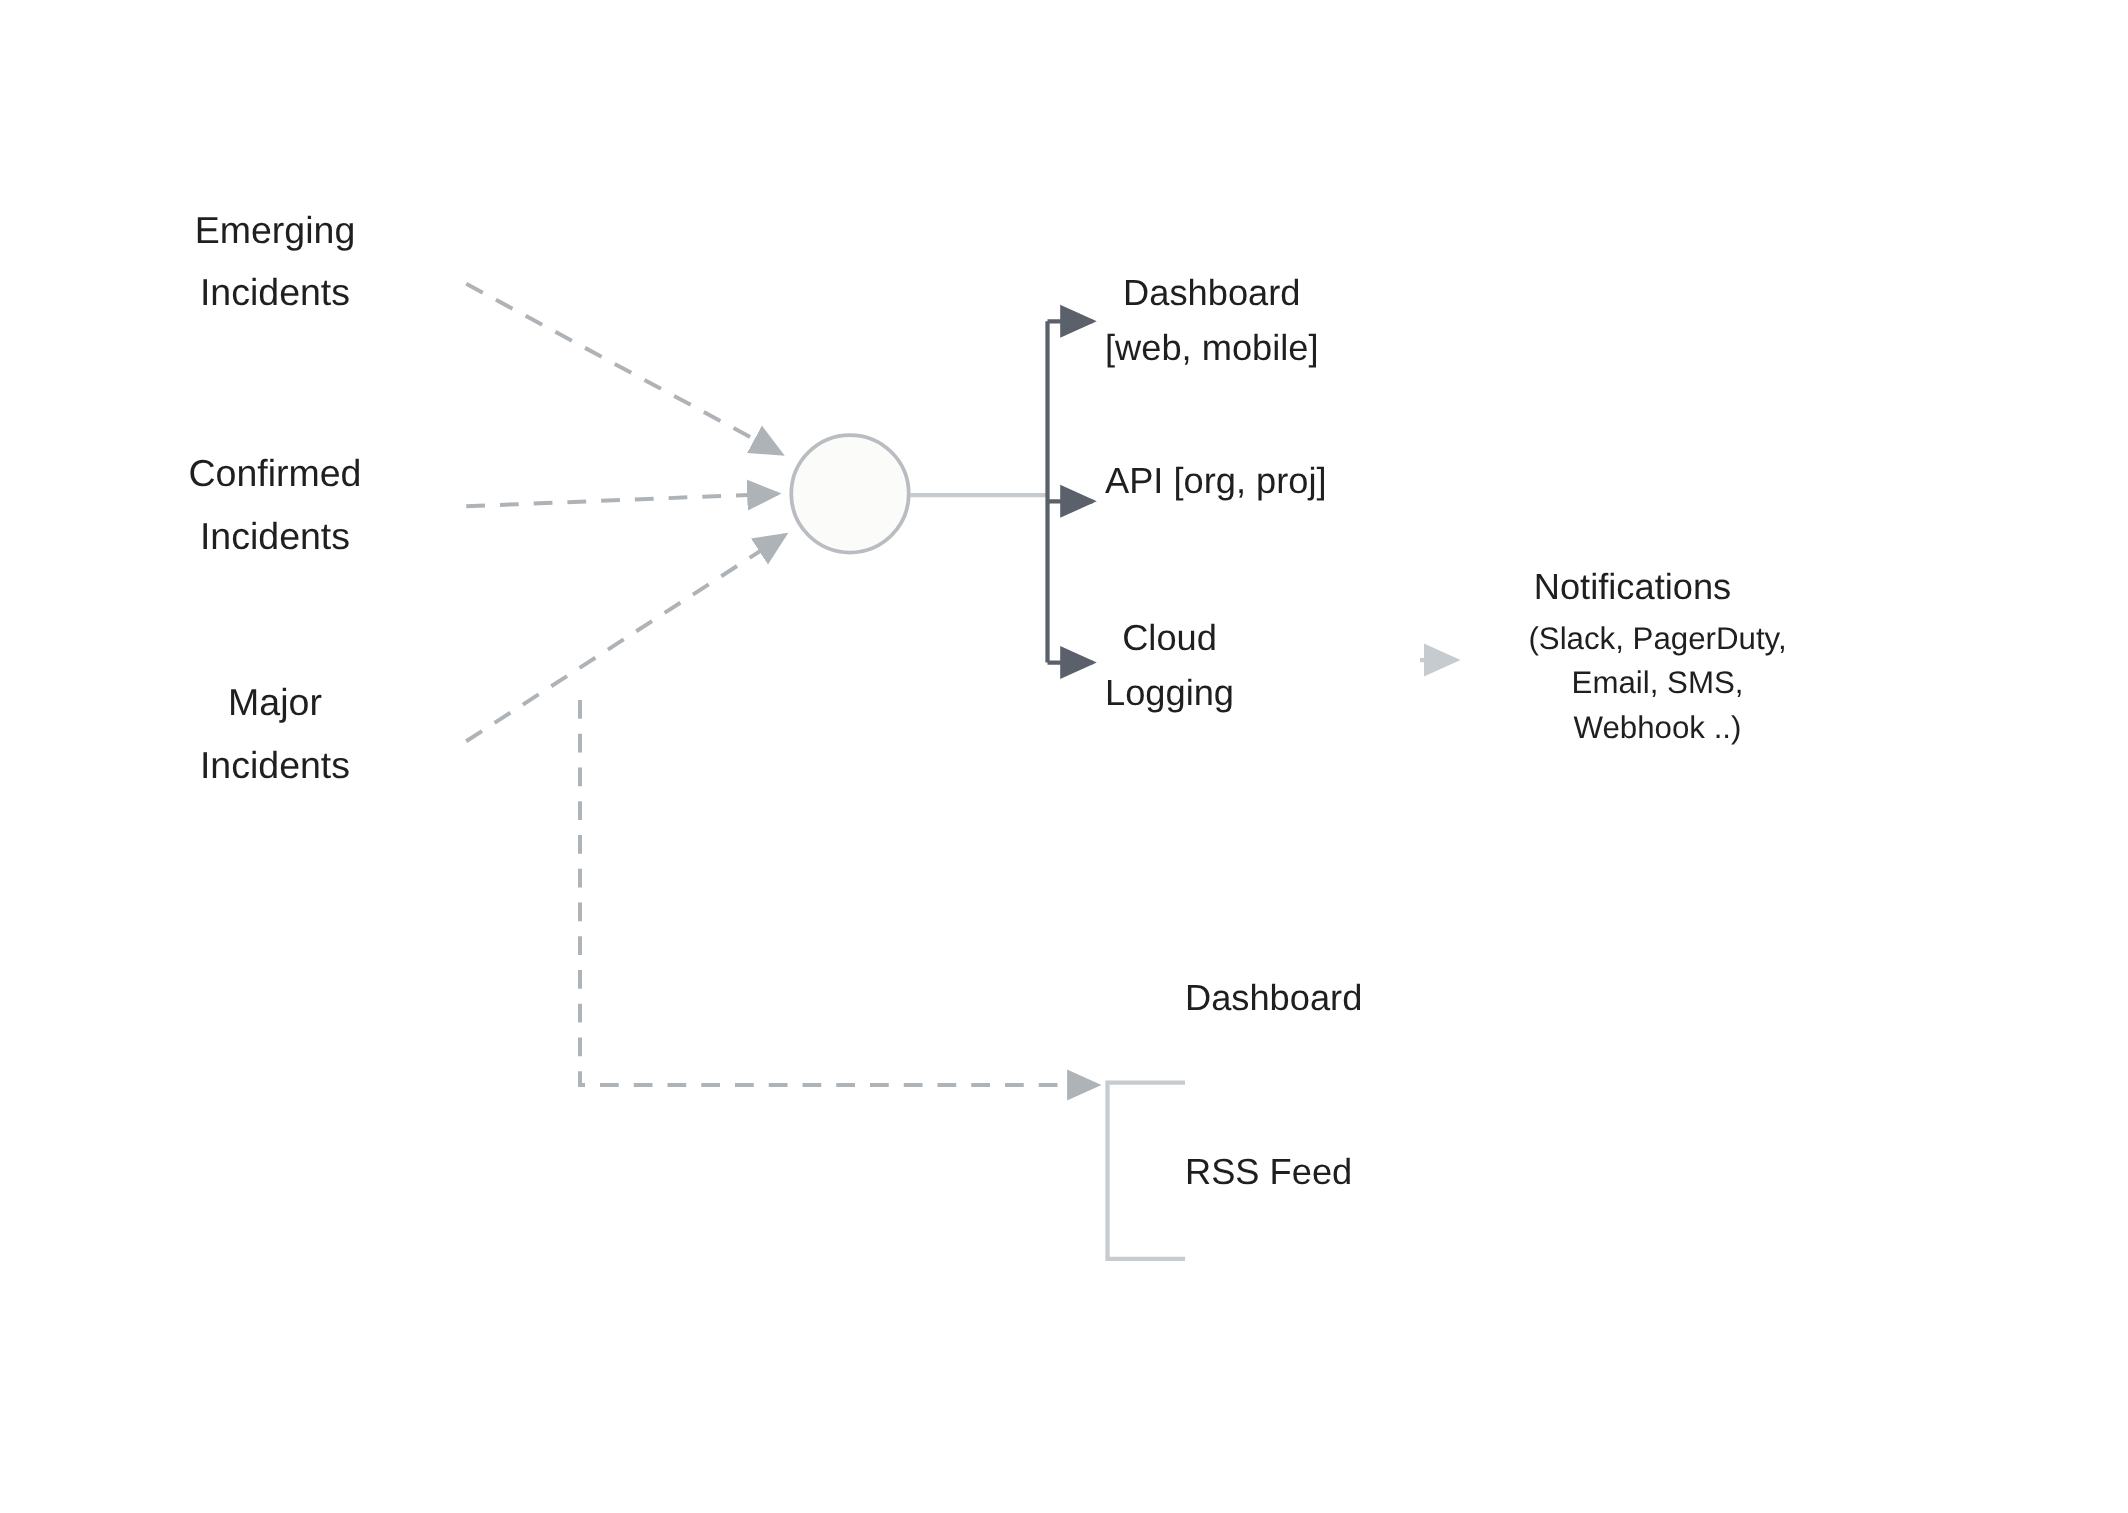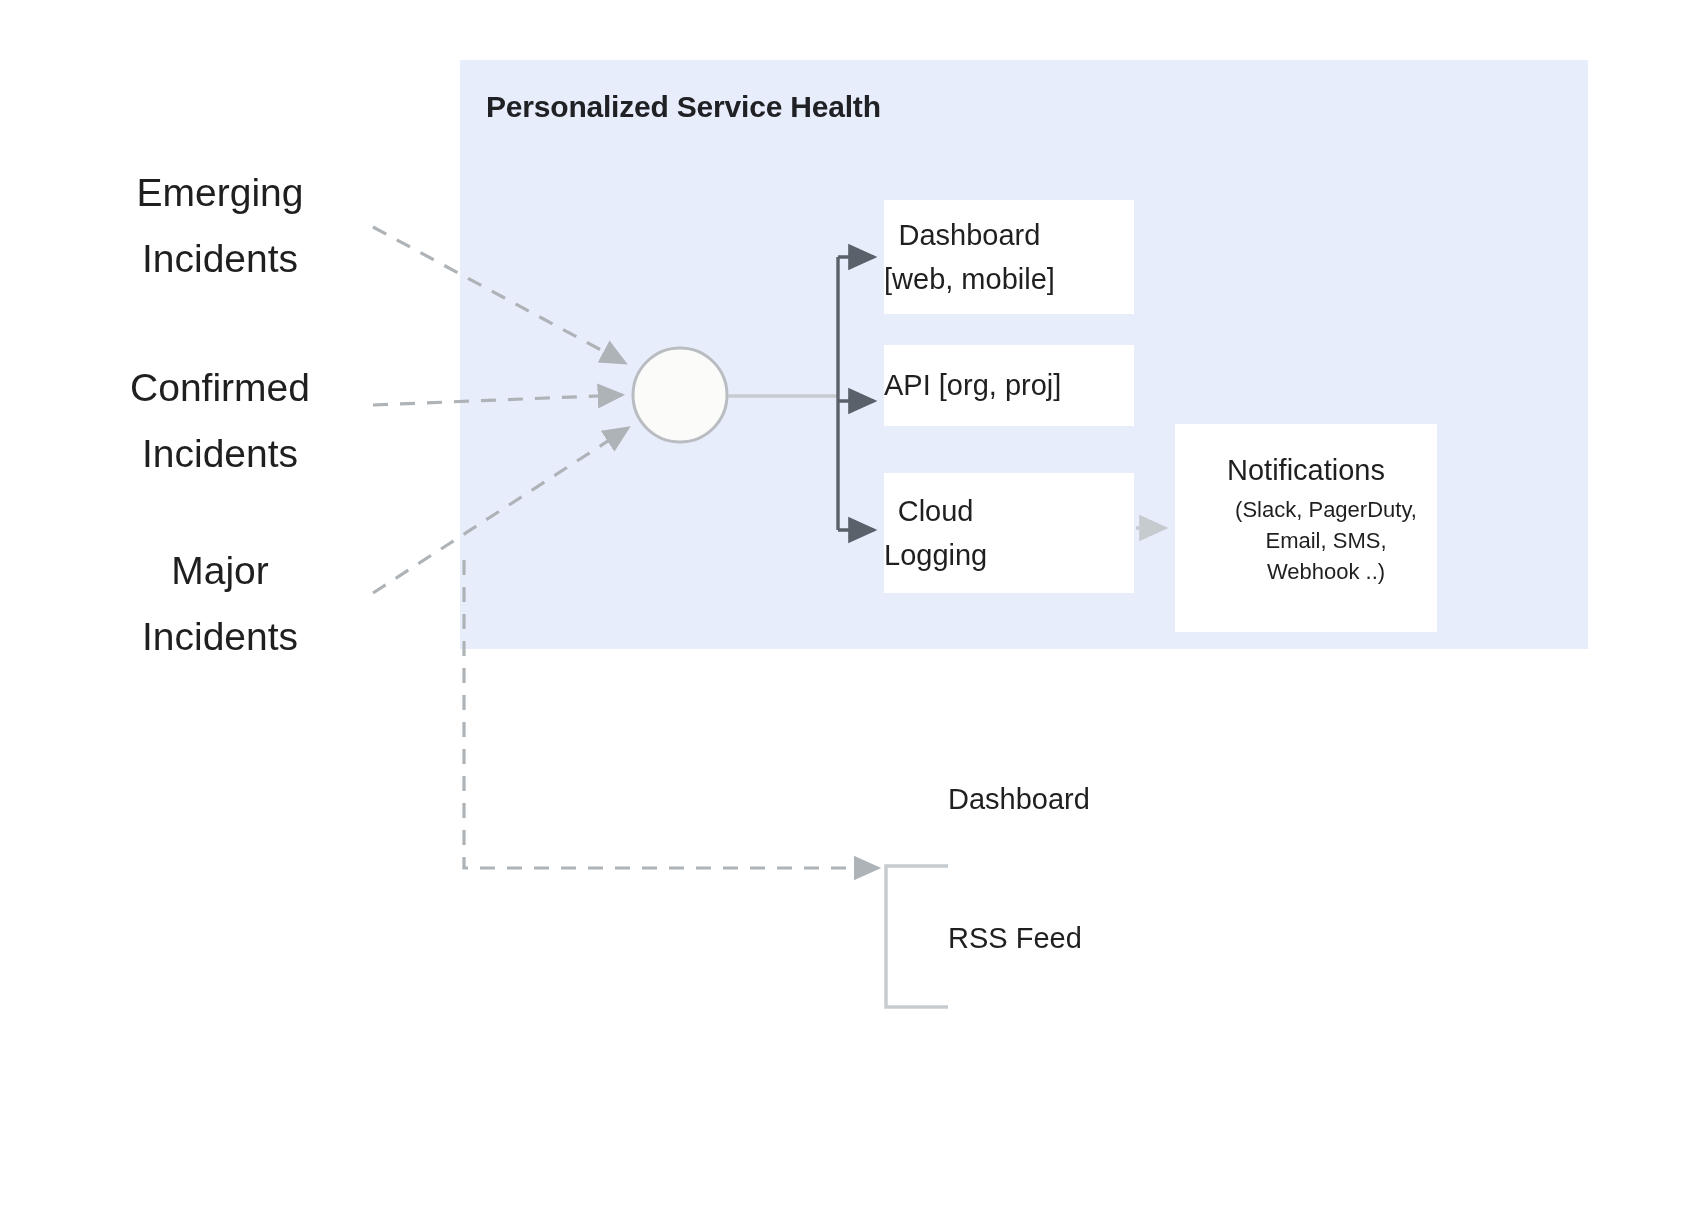--- a/index.html
+++ b/index.html
@@ -47,21 +47,21 @@
     letter-spacing: -0.2px;
     white-space: nowrap;
   }
   #panel-personalized .panel-title { top: 30px; }
   #panel-cloud .panel-title { top: 30px; }
 
   
   .side-label {
     position: absolute;
     text-align: center;
-    font-size: 39px;
+    font-size: 30px;
     line-height: 1.68;
     color: #1f1f1f;
     white-space: pre-line;
   }
   #label-emerging  { left: 50px;  top: 160px;  width: 340px; }
   #label-confirmed { left: 50px;  top: 355px;  width: 340px; }
   #label-major     { left: 50px;  top: 538px;  width: 340px; }
 
   
   .node-box {
@@ -85,21 +85,21 @@
   #box-cloud-logging  { left: 884px;  top: 473px; width: 250px; height: 120px; }
   #box-notifications  { left: 1175px; top: 424px; width: 262px; height: 208px;
                         flex-direction: column; }
   #box-notifications .notif-title {
     font-size: 29px;
     line-height: 1.3;
     margin-bottom: 4px;
     margin-top: 28px;
   }
   #box-notifications .notif-sub {
-    font-size: 22px;
+    font-size: 25px;
     line-height: 1.42;
     white-space: pre-line;
     margin-left: 40px;
   }
   #box-dashboard-green { left: 948px; top: 746px;  width: 248px; height: 106px; }
   #box-rss             { left: 948px; top: 883px;  width: 248px; height: 110px; }
 
   
   #connectors {
     position: absolute;
@@ -129,23 +129,20 @@
     fill: #fbfbfa;
     stroke: #b9bdc1;
     stroke-width: 3;
   }
 </style>
 </head>
 <body>
 
 <div id="stage">
 
-  <div class="panel" id="panel-personalized">
-    <div class="panel-title">Personalized Service Health</div>
-  </div>
 
 
   <svg id="connectors" viewBox="0 0 1702 1210" xmlns="http://www.w3.org/2000/svg">
     <defs>
       <marker id="arrow-dashed" markerWidth="9" markerHeight="9" refX="7.6" refY="4.5" orient="auto" markerUnits="strokeWidth">
         <path d="M0,0.6 L8.6,4.5 L0,8.4 z" fill="#aeb3b8"></path>
       </marker>
       <marker id="arrow-dark" markerWidth="9" markerHeight="9" refX="7.6" refY="4.5" orient="auto" markerUnits="strokeWidth">
         <path d="M0,0.6 L8.6,4.5 L0,8.4 z" fill="#5b616b"></path>
       </marker>

